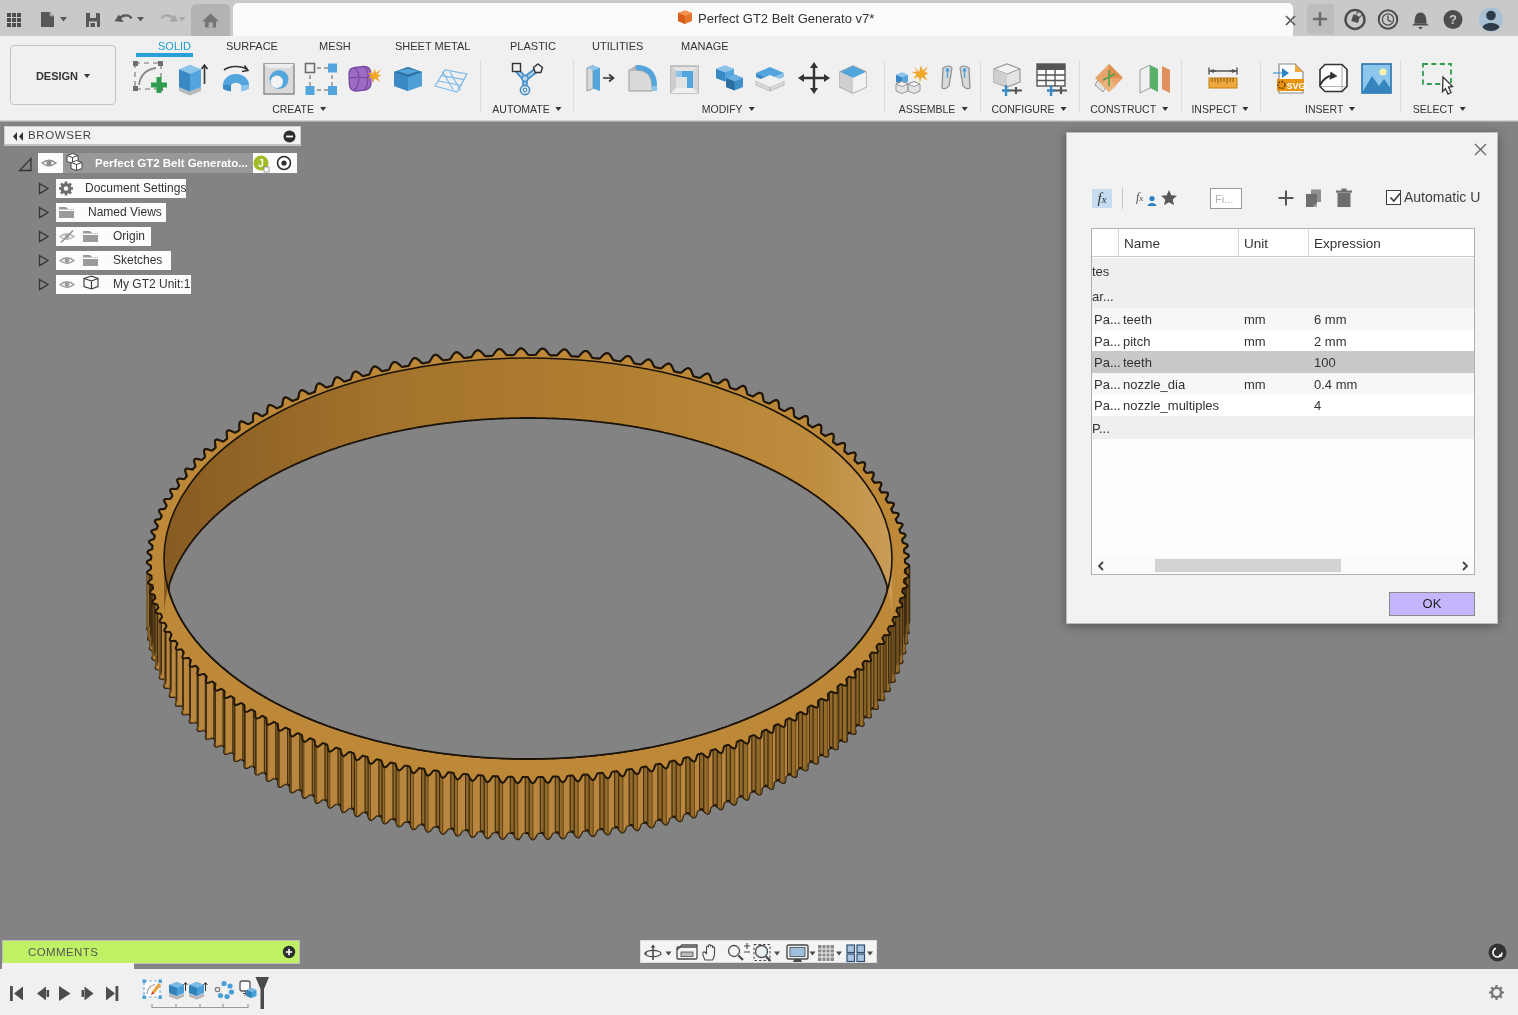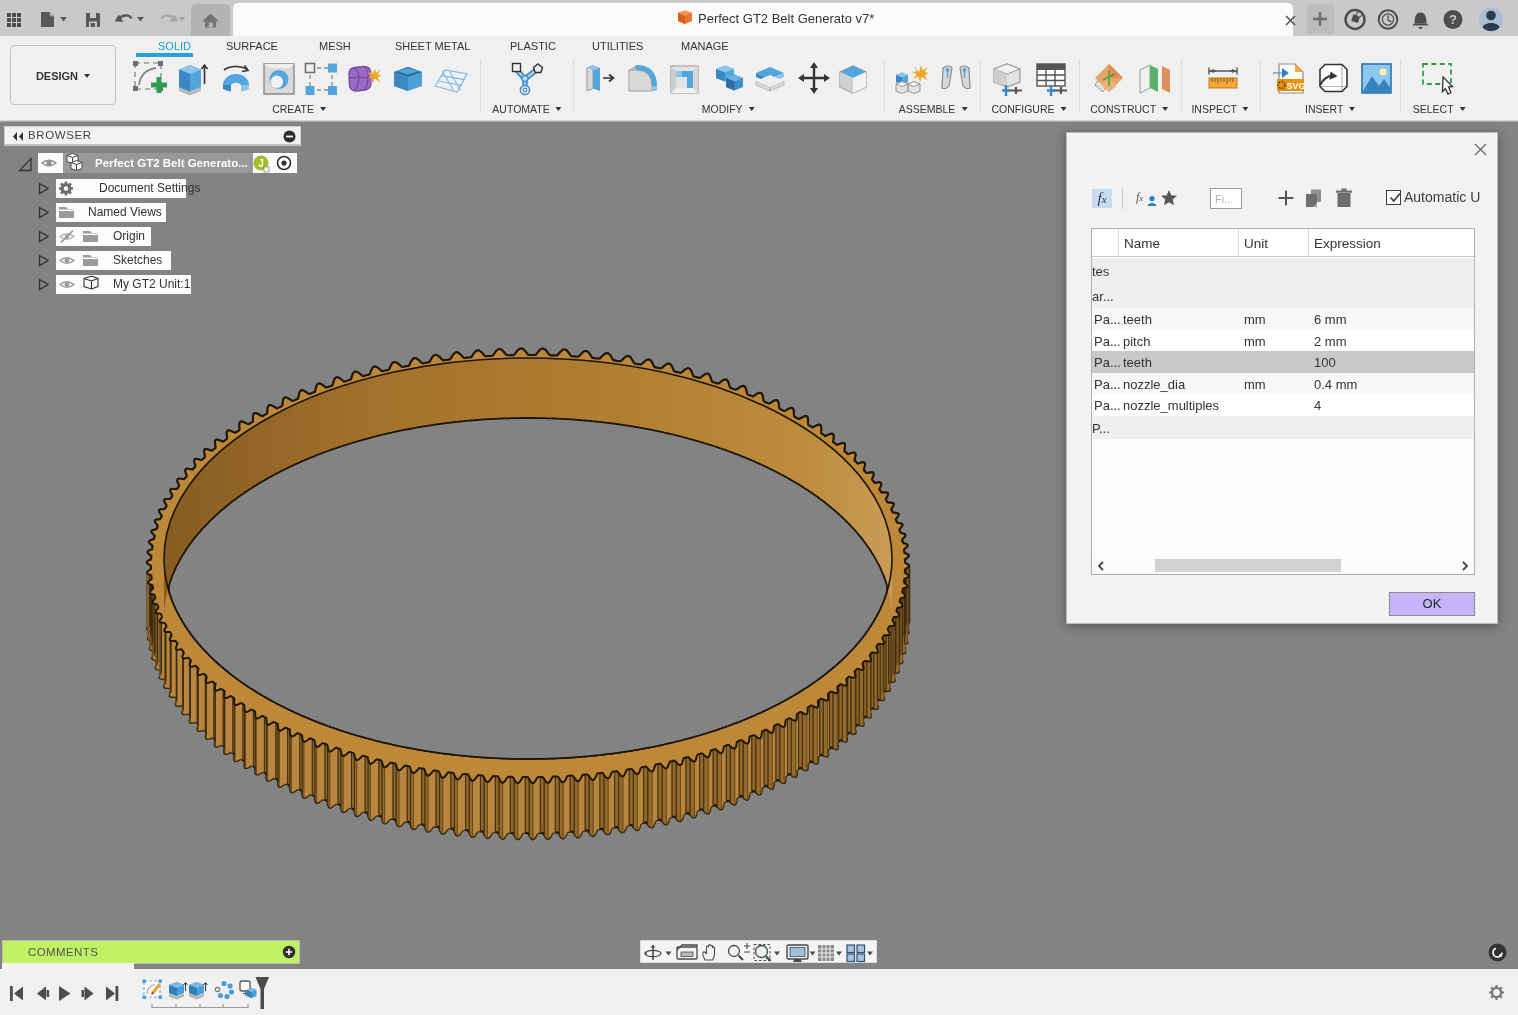--- a/index.html
+++ b/index.html
@@ -512,21 +512,21 @@
       <path d="M6 1 L2 5.5 L6 10 Z" fill="#333"></path>
       <path d="M12 1 L8 5.5 L12 10 Z" fill="#333"></path>
     </svg>
  <svg class="abs" style="left:278px;top:3px" width="13" height="13">
       <circle cx="6.5" cy="6.5" r="6" fill="#2d2d2d"></circle>
       <rect x="3" y="5.6" width="7" height="1.8" fill="#fff"></rect>
     </svg>
 </div>
 <div class="brow" style="left:38px;top:153px;width:259px;height:20px"></div>
 <div class="abs" style="left:63px;top:153px;width:190px;height:20px;background:#999;color:#fff;font-size:11.5px;line-height:20px;font-weight:bold;white-space:nowrap;overflow:hidden"><span style="margin-left:32px">Perfect GT2 Belt Generato...</span></div>
-<div class="brow" style="left:56px;top:179px;width:130px;height:19px;line-height:19px"><span style="margin-left:43px">Document Settings</span></div>
+<div class="brow" style="left:56px;top:179px;width:130px;height:19px;line-height:19px"><span style="margin-left:29px">Document Settings</span></div>
 <div class="brow" style="left:56px;top:203px;width:110px;height:19px;line-height:19px"><span style="margin-left:32px">Named Views</span></div>
 <div class="brow" style="left:56px;top:227px;width:95px;height:19px;line-height:19px"><span style="margin-left:57px">Origin</span></div>
 <div class="brow" style="left:56px;top:251px;width:115px;height:19px;line-height:19px"><span style="margin-left:57px">Sketches</span></div>
 <div class="brow" style="left:56px;top:275px;width:135px;height:19px;line-height:19px"><span style="margin-left:57px">My GT2 Unit:1</span></div>
 <svg class="abs" style="left:0;top:125px" width="310" height="175">
 
  <path d="M31 33.5 L31 45.5 L19.5 45.5 Z" fill="none" stroke="#333" stroke-width="1.3"></path>
 
  <g fill="none" stroke="#333" stroke-width="1.3">
   <path d="M39.5 58.5 L48 63.5 L39.5 68.5 Z"></path>

